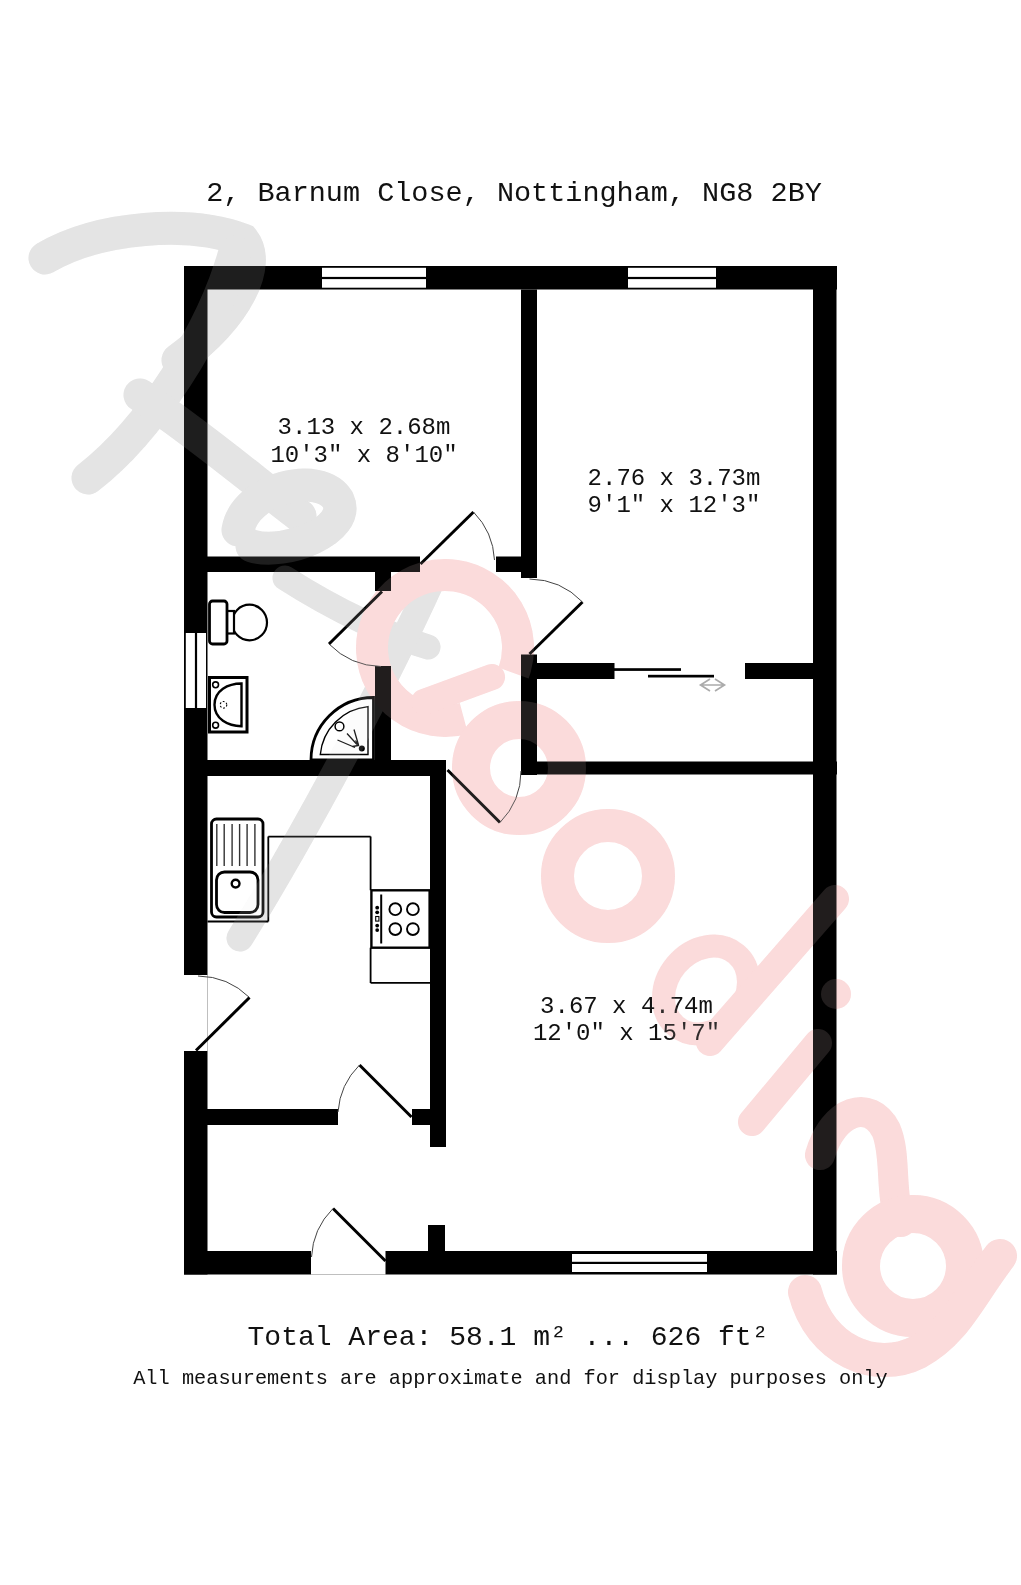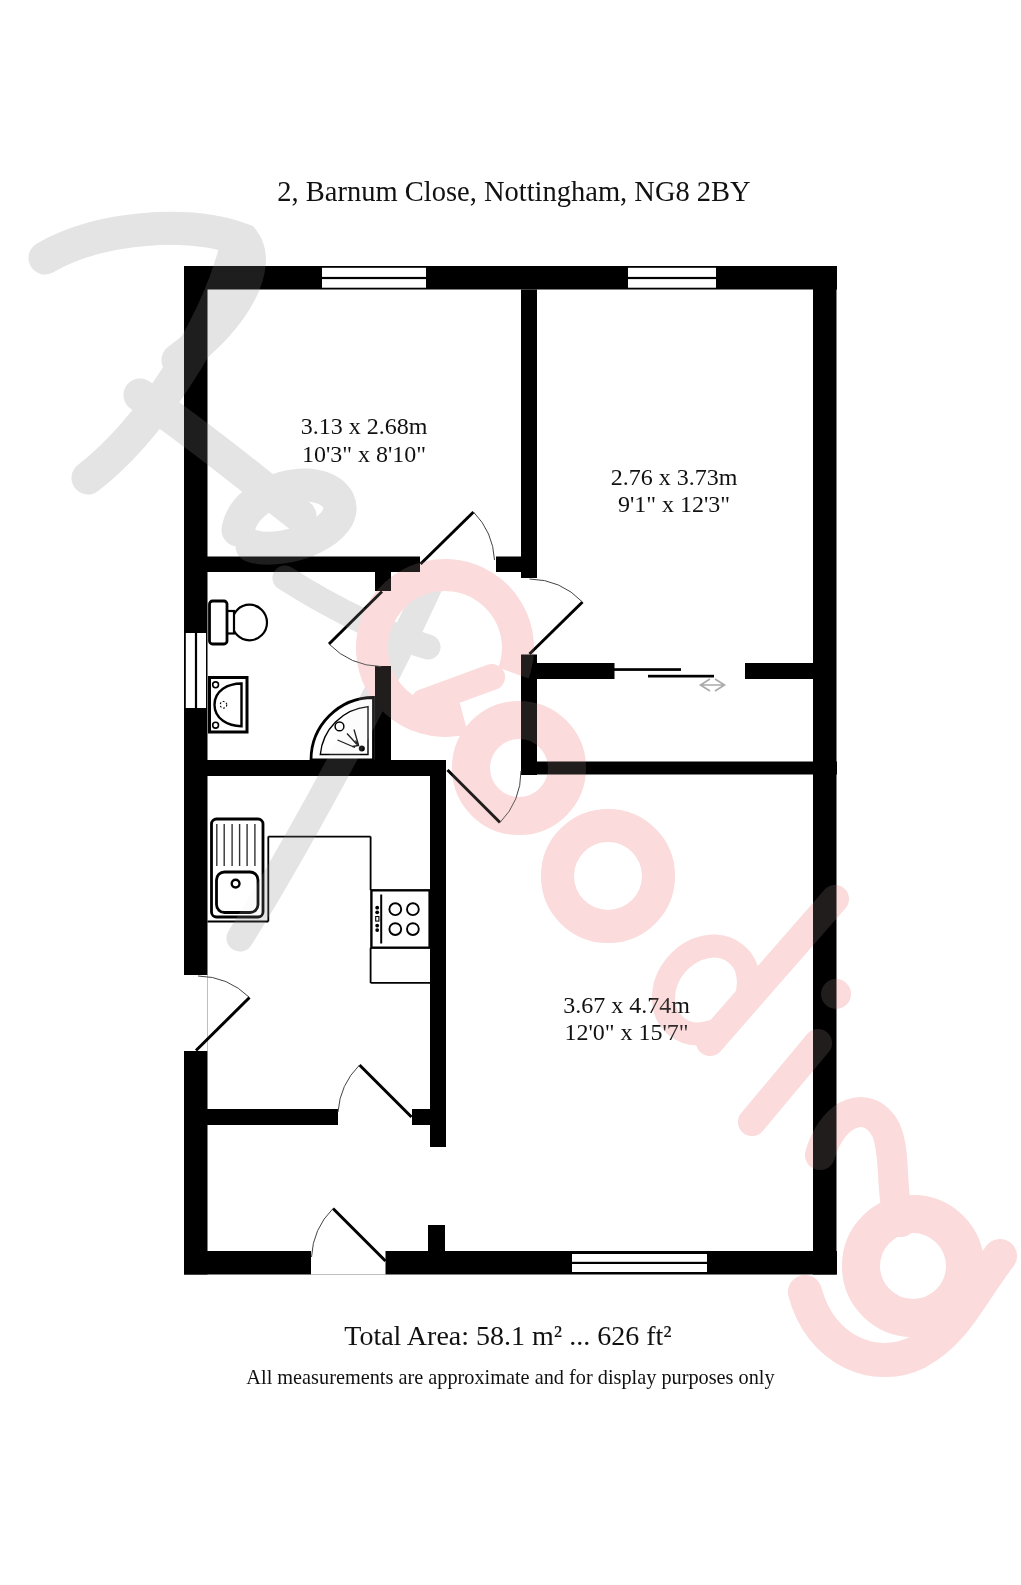--- a/index.html
+++ b/index.html
@@ -1,16 +1,16 @@
 <!DOCTYPE html>
 <html><head>
 <meta charset="utf-8">
 <style>
   html,body{margin:0;padding:0;background:#fff;}
-  #page{width:878px;height:1585px;position:relative;font-family:Liberation Serif, serif;text-align:right;}
+  #page{width:878px;height:1585px;position:relative;font-family:Liberation Mono, monospace;text-align:right;}
   svg{display:block;}
 </style>
 </head>
 <body>
 <div id="page">
 <svg width="1021" height="1585" viewBox="0 0 1021 1585">
 
 <rect x="0" y="0" width="1021" height="1585" fill="#ffffff"></rect>
 
 <defs>

